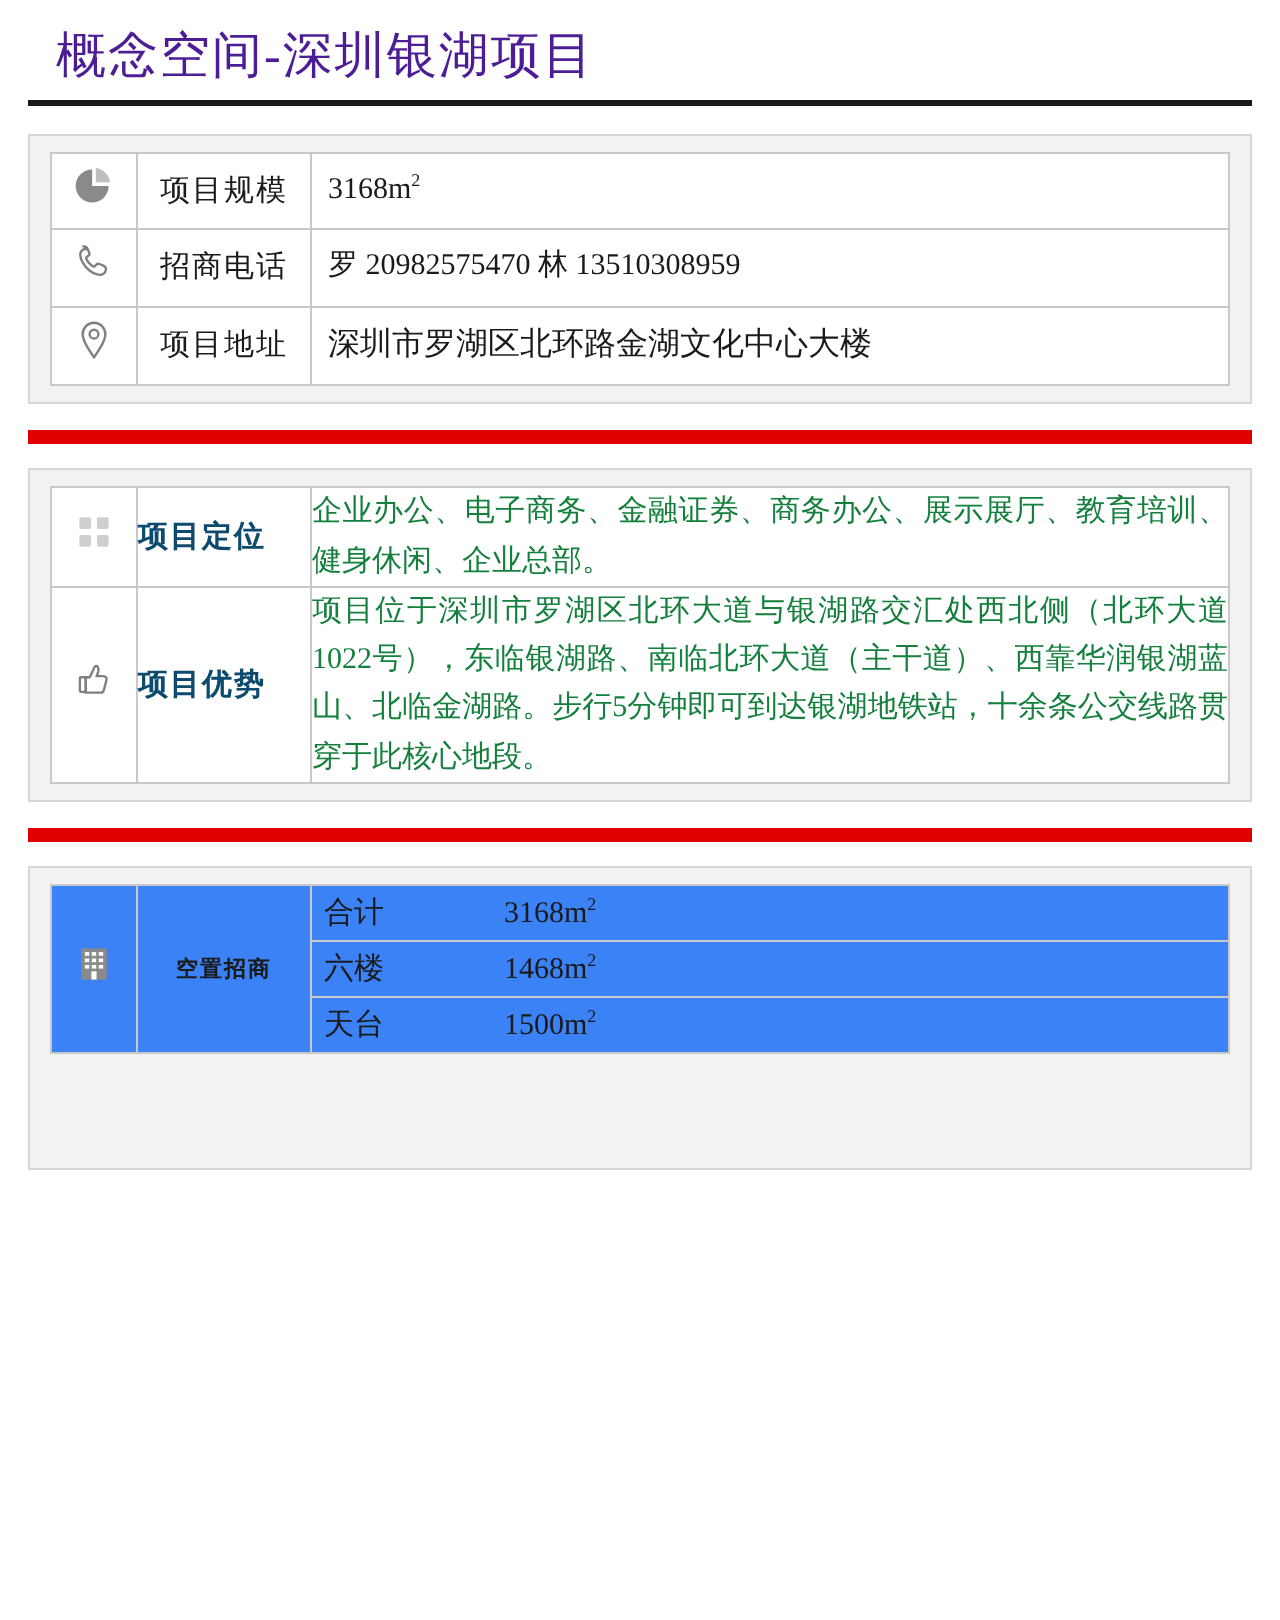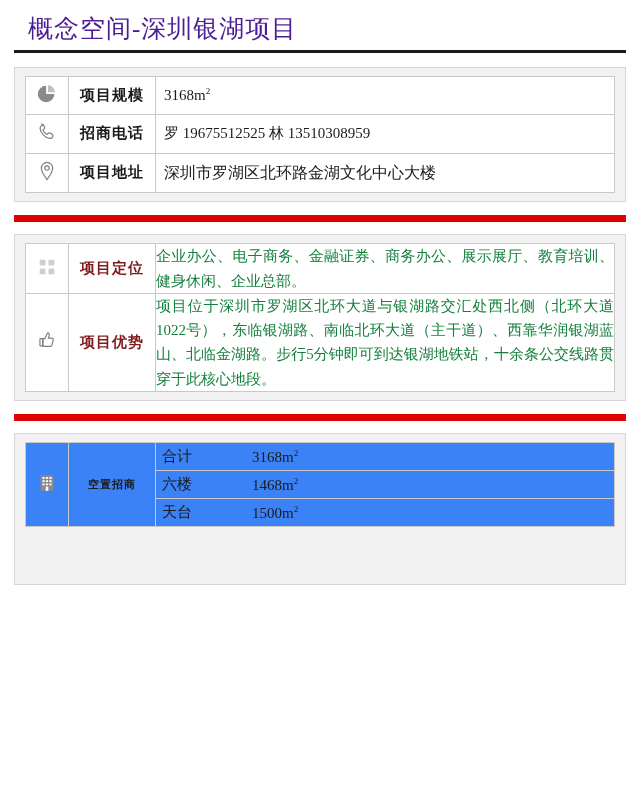--- a/index.html
+++ b/index.html
@@ -62,21 +62,21 @@
     width: 42px;
     text-align: center;
     background: #ffffff;
   }
   td.label-cell {
     width: 86px;
     background: #ffffff;
   }
   .label-txt {
     font-size: 15px;
-    font-weight: bold;
+    font-weight: normal;
     color: #1a1a1a;
     text-align: center;
     letter-spacing: 1px;
     padding: 7px 2px;
   }
   .value-txt {
     font-size: 15px;
     color: #1a1a1a;
     padding: 7px 8px;
     line-height: 1.55;
@@ -115,22 +115,22 @@
     height: 7px;
     background: #e00000;
     margin: 13px 0 12px 0;
   }
 
   
   .tall-label {
     font-size: 15px;
     font-weight: bold;
     letter-spacing: 1px;
-    color: #7f1d1d;
-    text-align: center;
+    color: #0c4a6e;
+    text-align: left;
   }
   td.tall-value {
     font-size: 15px;
     line-height: 1.62;
     padding: 8px 10px 10px 10px;
     color: #15803d;
     text-align: justify;
   }
 
   
@@ -208,21 +208,21 @@
             <span class="ico">
               <svg viewBox="0 0 24 24">
                 <path d="M6.5 3.5c1 0 1.6.4 2 1.4l.9 2c.3.7.1 1.2-.5 1.7l-.9.7c-.3.3-.4.6-.2 1 .6 1.4 2.2 3.2 3.7 4.1.4.2.7.1 1-.2l.8-.8c.5-.5 1-.6 1.7-.3l2.1.9c1 .4 1.4 1 1.4 2 0 1.8-1.6 3.2-3.4 3-5.1-.6-10-5.6-10.6-10.7-.2-1.8 1.2-3.4 3-3.4z"></path>
               </svg>
             </span>
           </td>
           <td class="label-cell">
             <div class="label-txt">招商电话</div>
           </td>
           <td>
-            <div class="value-txt">罗 19675512525   林 13510308959</div>
+            <div class="value-txt">罗 20982575470   林 13510308959</div>
           </td>
         </tr>
         <tr>
           <td class="icon-cell">
             <span class="ico">
               <svg viewBox="0 0 24 24">
                 <path d="M12 2.6c-3.4 0-6.2 2.8-6.2 6.2 0 4.4 6.2 12.6 6.2 12.6s6.2-8.2 6.2-12.6c0-3.4-2.8-6.2-6.2-6.2z"></path>
                 <circle cx="12" cy="8.8" r="2.4"></circle>
               </svg>
             </span>

